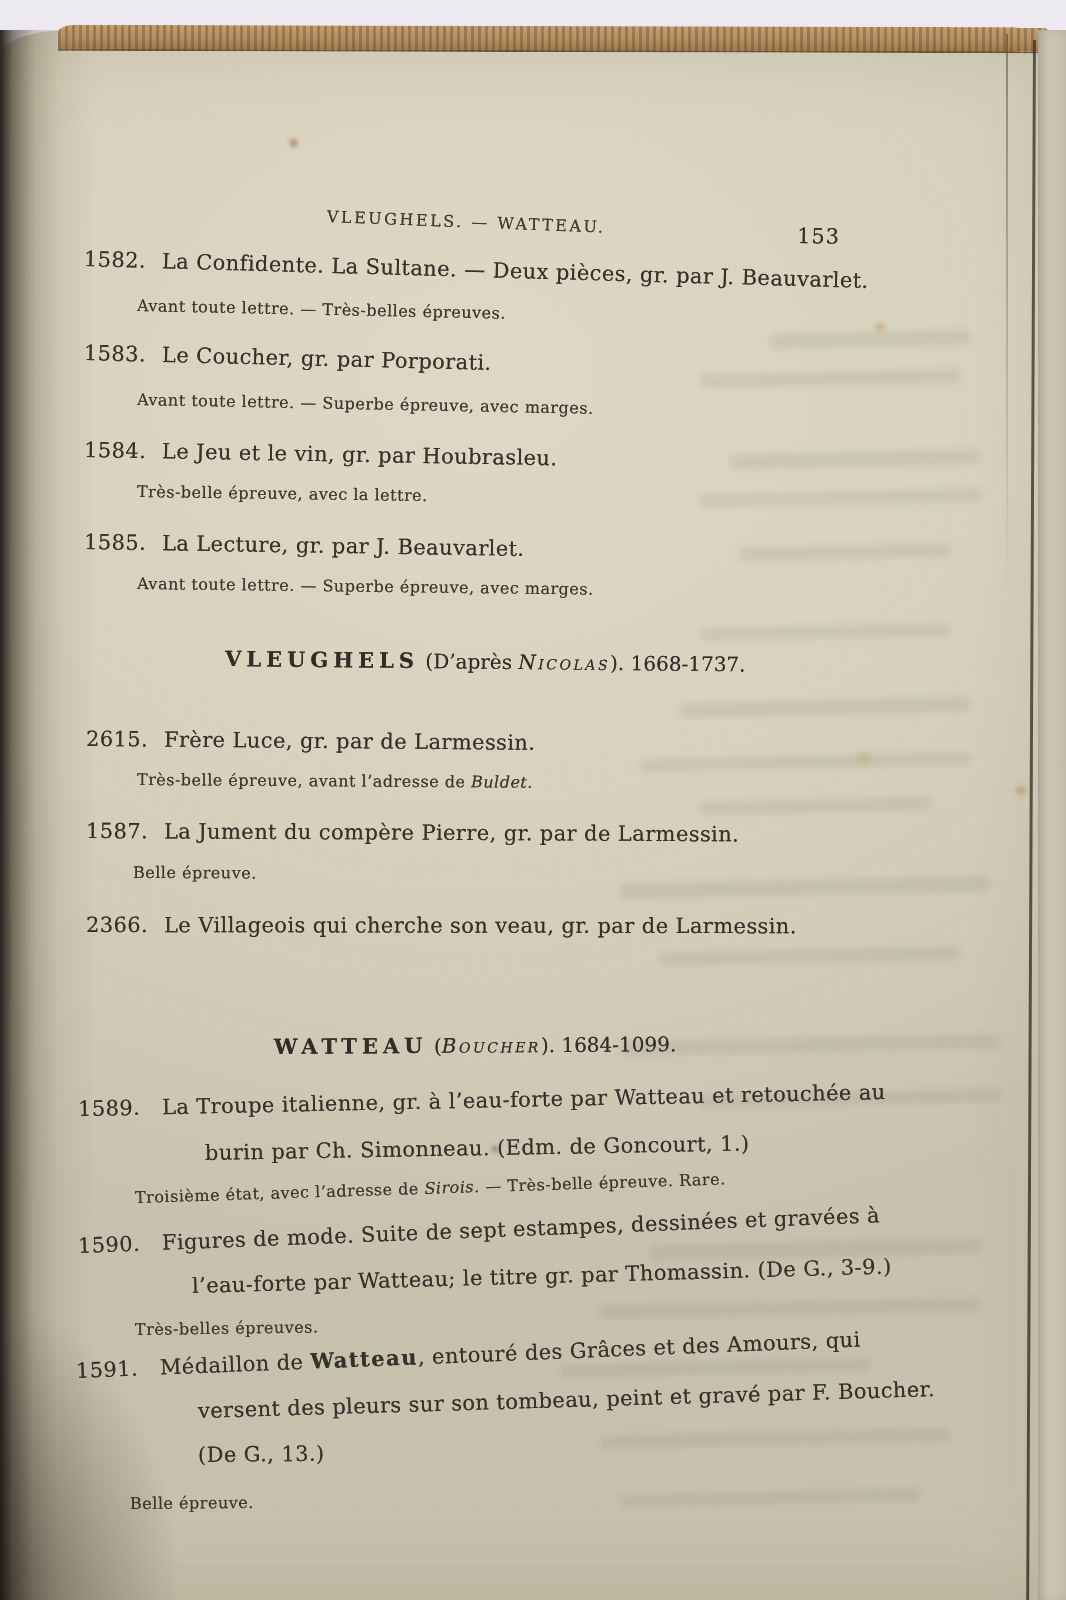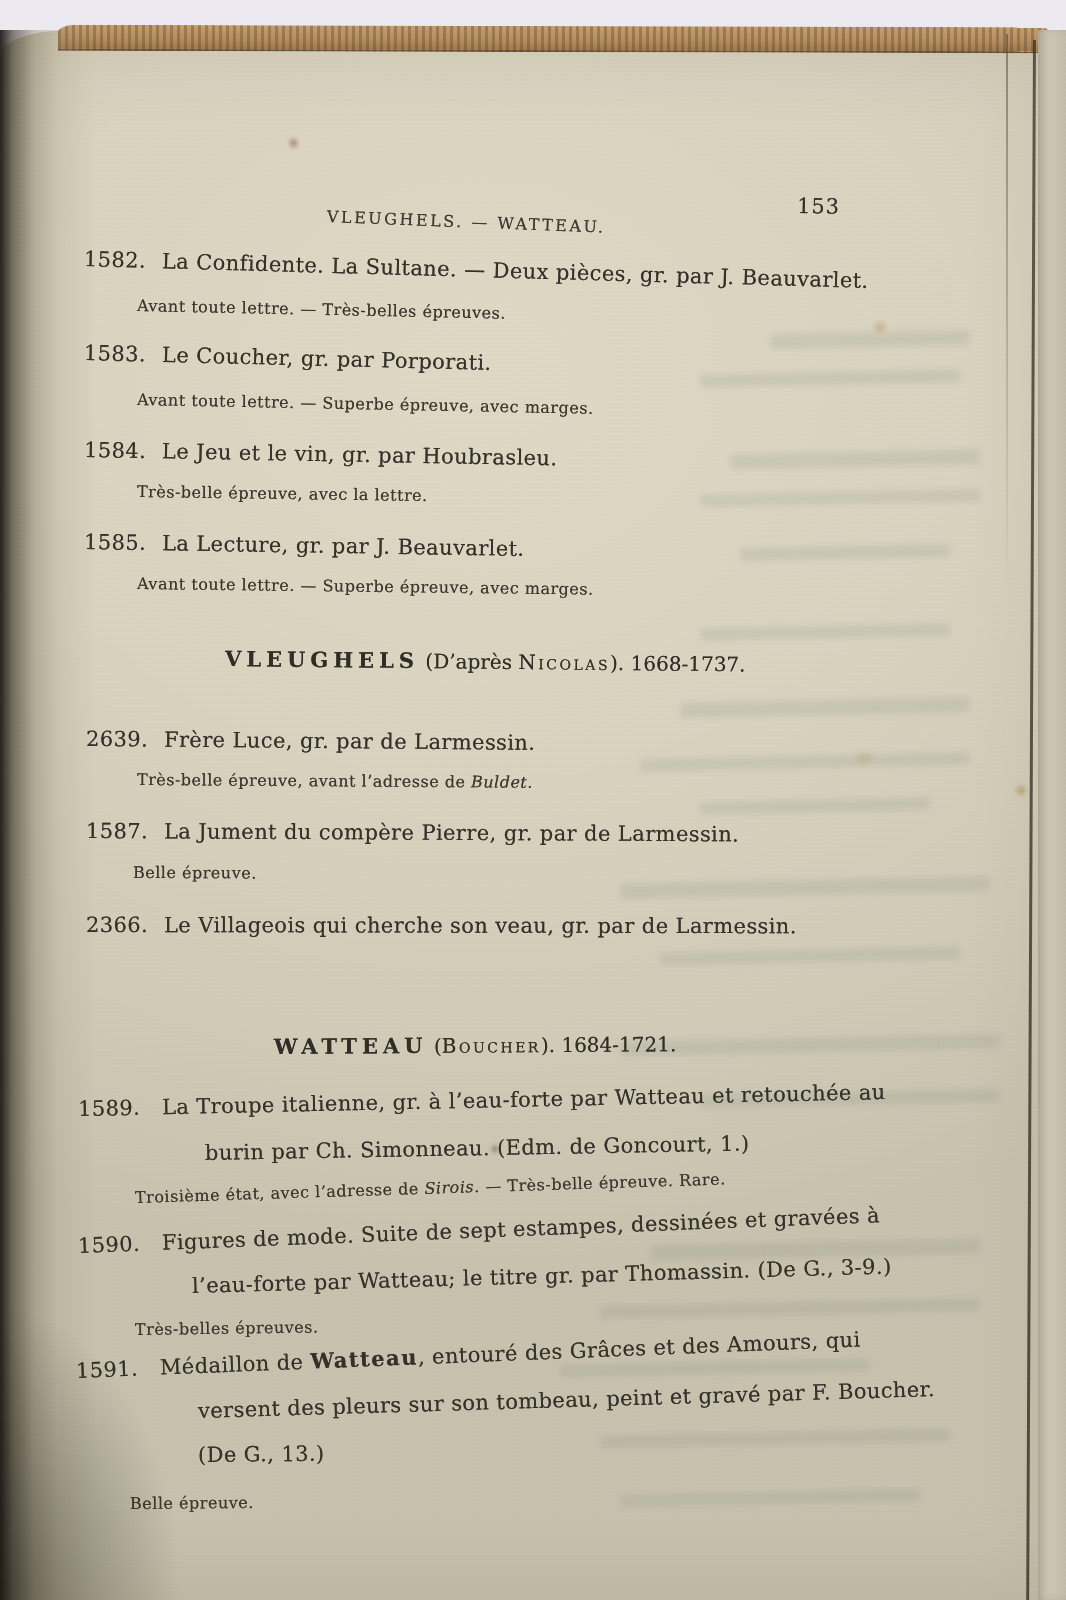--- a/index.html
+++ b/index.html
@@ -68,21 +68,21 @@
   }
   .entry{font-size:21px;letter-spacing:0.4px;}
   .entry .num{display:inline-block;width:78px;}
   .entry .num.w84{width:84px;}
   .note{font-size:16px;letter-spacing:0.5px;color:#3a362e;}
   .note .it, .it{font-style:italic;}
   .runhead{font-size:16px;letter-spacing:2.5px;color:#3d3930;}
   .pageno{font-size:21px;letter-spacing:1px;color:#34302a;}
   .sechead{font-size:20px;color:#302c26;}
   .sechead .nm{font-weight:bold;font-size:21px;letter-spacing:5px;}
-  .sechead .sc{font-variant:small-caps;letter-spacing:2.5px;}
+  .sechead .sc{font-variant:small-caps;letter-spacing:2.5px;font-style:italic;}
   .bold{font-weight:bold;letter-spacing:1.5px;}
   
   .ghost{position:absolute;background:rgba(92,106,96,0.12);filter:blur(3px);border-radius:4px;transform:rotate(-1.2deg);}
   .stain{position:absolute;border-radius:50%;filter:blur(2px);}
 </style>
 </head>
 <body>
 
 <div class="scene">
   <div class="paper"></div>
@@ -117,21 +117,21 @@
     <div class="stain" style="left:290px;top:139px;width:7px;height:8px;background:rgba(140,74,48,0.55);"></div>
     <div class="stain" style="left:874px;top:322px;width:12px;height:10px;background:rgba(178,140,76,0.35);"></div>
     <div class="stain" style="left:1016px;top:786px;width:10px;height:9px;background:rgba(163,128,63,0.45);"></div>
     <div class="stain" style="left:856px;top:752px;width:16px;height:12px;background:rgba(181,160,106,0.28);"></div>
     <div class="stain" style="left:492px;top:1146px;width:6px;height:6px;background:rgba(60,52,40,0.5);"></div>
   </div>
 
   <div class="line runhead" style="left:327px;top:207px;--rot:2.2deg;">
     <span>VLEUGHELS. — WATTEAU.</span>
   </div>
-  <div class="line pageno" style="left:797px;top:194px;--rot:1deg;">153</div>
+  <div class="line pageno" style="left:797px;top:224px;--rot:1deg;">153</div>
 
   <div class="line entry" style="left:84px;top:247px;--rot:1.6deg;">
     <span class="num">1582.</span><span>La Confidente. La Sultane. — Deux pièces, gr. par J. Beauvarlet.</span>
   </div>
   <div class="line note" style="left:137px;top:296px;--rot:1.2deg;">Avant toute lettre. — Très-belles épreuves.</div>
 
   <div class="line entry" style="left:84px;top:341px;--rot:1.4deg;">
     <span class="num">1583.</span><span>Le Coucher, gr. par Porporati.</span>
   </div>
   <div class="line note" style="left:137px;top:390px;--rot:1.1deg;">Avant toute lettre. — Superbe épreuve, avec marges.</div>
@@ -144,37 +144,37 @@
   <div class="line entry" style="left:84px;top:530px;--rot:0.9deg;">
     <span class="num">1585.</span><span>La Lecture, gr. par J. Beauvarlet.</span>
   </div>
   <div class="line note" style="left:137px;top:574px;--rot:0.7deg;">Avant toute lettre. — Superbe épreuve, avec marges.</div>
 
   <div class="line sechead" style="left:225px;top:646px;--rot:0.6deg;">
     <span class="nm">VLEUGHELS</span><span> (D’après </span><span class="sc">Nicolas</span><span>). 1668-1737.</span>
   </div>
 
   <div class="line entry" style="left:86px;top:727px;--rot:0.5deg;">
-    <span class="num">2639.</span><span>Frère Luce, gr. par de Larmessin.</span>
+    <span class="num">2615.</span><span>Frère Luce, gr. par de Larmessin.</span>
   </div>
   <div class="line note" style="left:137px;top:770px;--rot:0.4deg;">
     <span>Très-belle épreuve, avant l’adresse de </span><span class="it">Buldet</span><span>.</span>
   </div>
 
   <div class="line entry" style="left:86px;top:819px;--rot:0.3deg;">
     <span class="num">1587.</span><span>La Jument du compère Pierre, gr. par de Larmessin.</span>
   </div>
   <div class="line note" style="left:133px;top:863px;--rot:0.2deg;">Belle épreuve.</div>
 
   <div class="line entry" style="left:86px;top:913px;--rot:0.1deg;">
     <span class="num">2366.</span><span>Le Villageois qui cherche son veau, gr. par de Larmessin.</span>
   </div>
 
   <div class="line sechead" style="left:274px;top:1034px;--rot:-0.4deg;">
-    <span class="nm">WATTEAU</span><span> (</span><span class="sc">Boucher</span><span>). 1684-1721.</span>
+    <span class="nm">WATTEAU</span><span> (</span><span class="sc">Boucher</span><span>). 1684-1099.</span>
   </div>
 
   <div class="line entry" style="left:78px;top:1097px;--rot:-1.2deg;">
     <span class="num w84">1589.</span><span>La Troupe italienne, gr. à l’eau-forte par Watteau et retouchée au</span>
   </div>
   <div class="line entry" style="left:205px;top:1141px;--rot:-1deg;">burin par Ch. Simonneau. (Edm. de Goncourt, 1.)</div>
   <div class="line note" style="left:135px;top:1188px;--rot:-1.8deg;">
     <span>Troisième état, avec l’adresse de </span><span class="it">Sirois</span><span>. — Très-belle épreuve. Rare.</span>
   </div>
 

